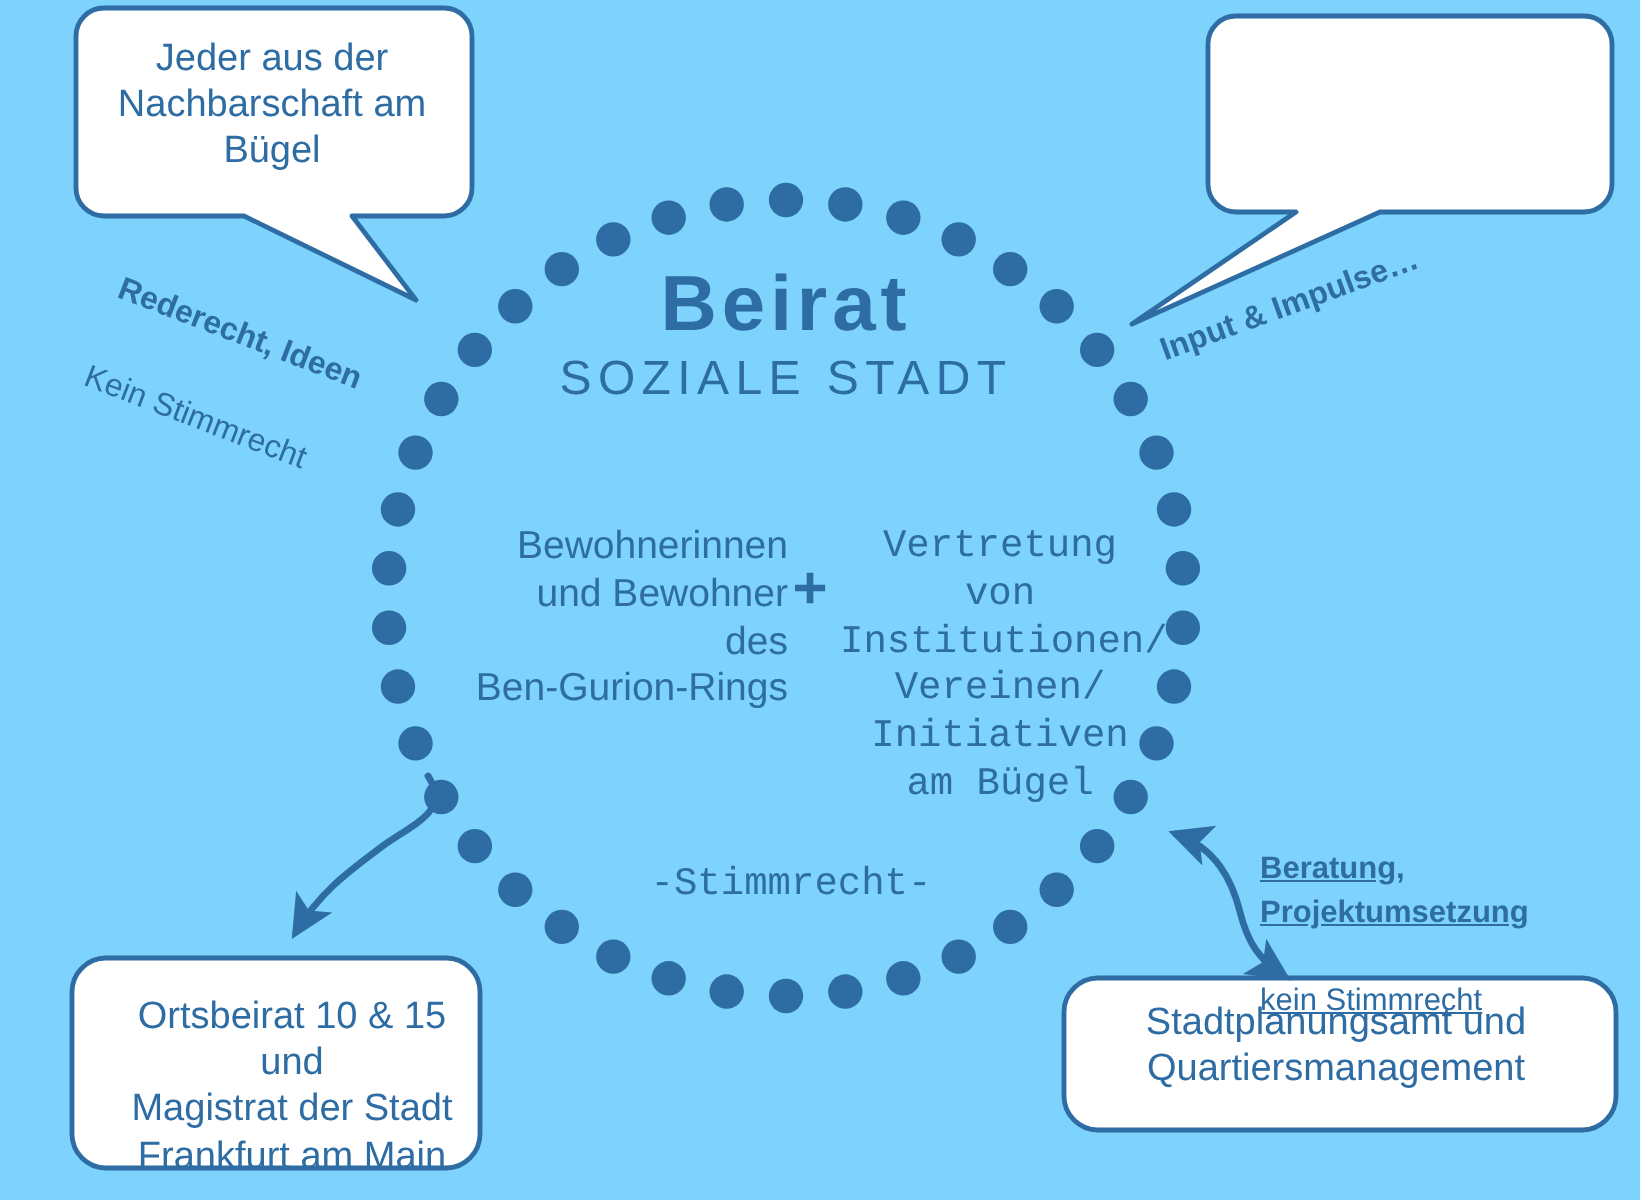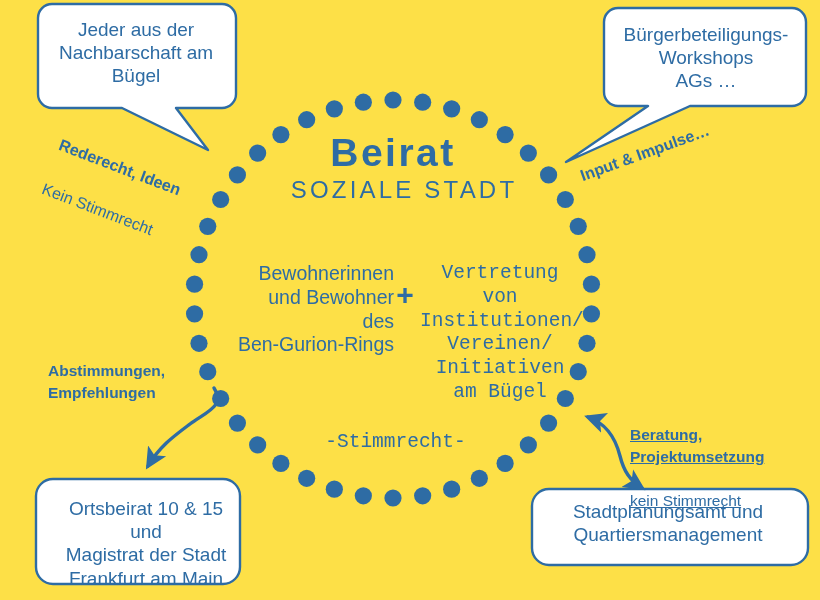--- a/index.html
+++ b/index.html
@@ -4,21 +4,21 @@
 <style>
   html,body{margin:0;padding:0;background:#ffffff;}
   body{
     font-family:"Liberation Sans", sans-serif;
     -webkit-font-smoothing:antialiased;
   }
   #stage{
     position:relative;
     width:820px;
     height:600px;
-    background:#fde047;
+    background:#7dd3fc;
     overflow:hidden;
   }
   #svg-layer{
     position:absolute;
     left:0; top:0;
     width:820px;
     height:600px;
   }
   .txt{
     position:absolute;
@@ -38,21 +38,21 @@
   #box-bl-text{ left:38px;  top:497px; width:216px; }
   #box-br-text{ left:534px; top:500px; width:268px; }
 
   
   #title-main{
     left:203px; top:129px; width:380px;
     font-size:39px; font-weight:bold; letter-spacing:2.5px;
     color:#2E6CA4;
   }
   #title-sub1{
-    left:214px; top:175px; width:380px;
+    left:203px; top:175px; width:380px;
     font-size:24px; letter-spacing:3.2px; color:#2E6CA4;
   }
   #title-sub2{
     left:203px; top:204px; width:380px;
     font-size:23px; letter-spacing:0.3px; color:#2E6CA4;
   }
 
   
   #col-left{
     left:218px; top:262px; width:176px;
@@ -172,23 +172,20 @@
 
     <path d="M214,388 C226,406 206,412 190,424 C174,436 160,446 148,466" fill="none" stroke="#2E6CA4" stroke-width="3.4" stroke-linecap="round" marker-end="url(#arrowhead)"></path>
 
     <path d="M588,417 C608,424 616,440 620,456 C624,472 630,480 642,488" fill="none" stroke="#2E6CA4" stroke-width="3.4" stroke-linecap="round" marker-start="url(#arrowtail)" marker-end="url(#arrowhead)"></path>
   </svg>
 
   <div class="txt box-text" id="box-tl-text">Jeder aus der
 Nachbarschaft am
 Bügel</div>
 
-  <div class="txt box-text" id="box-tr-text">Bürgerbeteiligungs-
-Workshops
-AGs …</div>
 
   <div class="txt box-text" id="box-bl-text">Ortsbeirat 10 &amp; 15
 und
 Magistrat der Stadt
 Frankfurt am Main</div>
 
   <div class="txt box-text" id="box-br-text">Stadtplanungsamt und
 Quartiersmanagement</div>
 
   <div class="txt" id="title-main">Beirat</div>
@@ -212,22 +209,20 @@
 
   <div class="txt" id="stimmrecht">-Stimmrecht-</div>
 
   <div class="rot-ann" id="ann-tl">
     <span class="l1">Rederecht, Ideen</span>
     <span class="l2">Kein Stimmrecht</span>
   </div>
 
   <div class="rot-ann" id="ann-tr">Input &amp; Impulse…</div>
 
-  <div class="txt" id="ann-bl">Abstimmungen,
-Empfehlungen</div>
 
   <div id="ann-br" class="rot-ann">
     <span class="b">Beratung,
 Projektumsetzung</span>
     <span class="n">kein Stimmrecht</span>
   </div>
 
 </div>
 
 </body></html>

